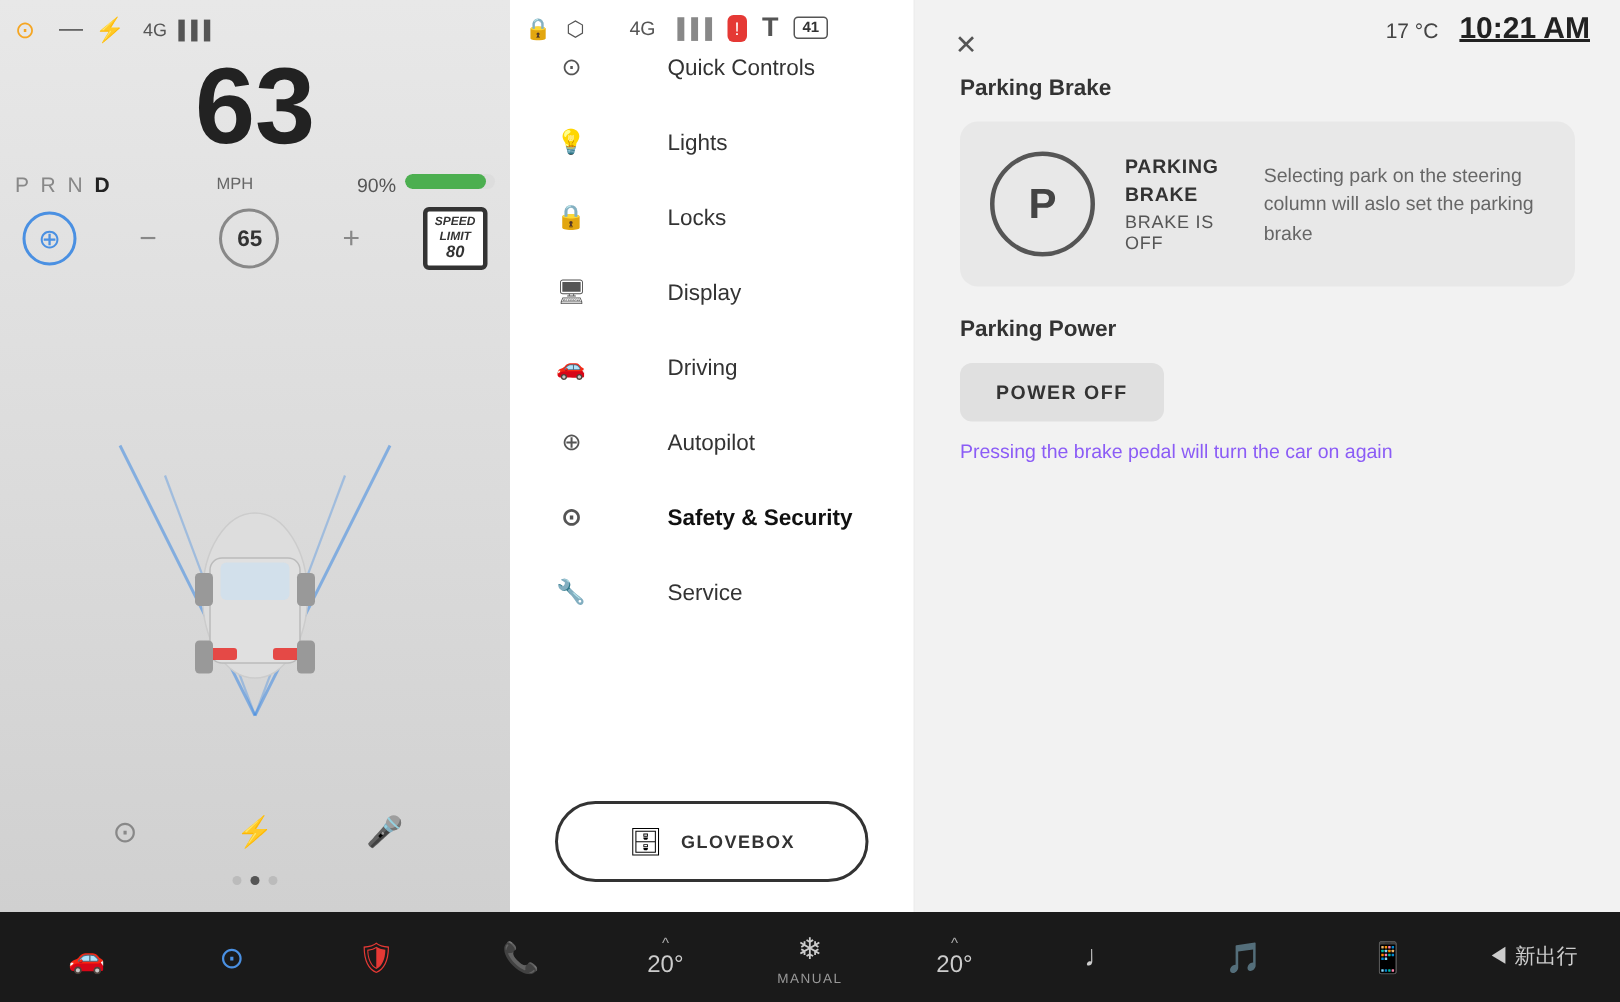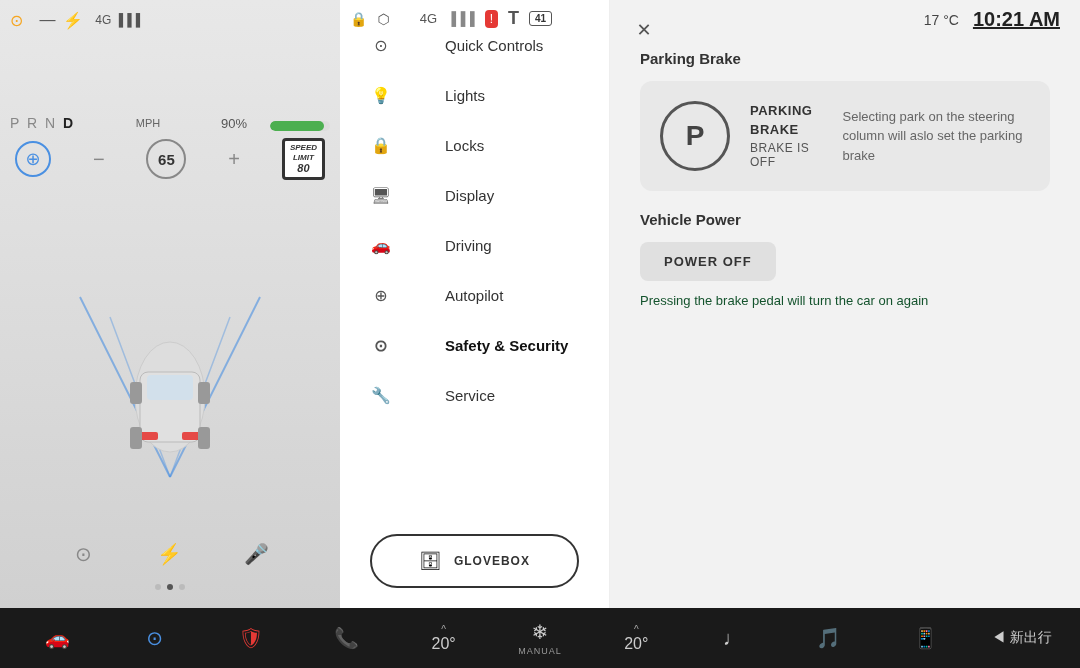--- a/index.html
+++ b/index.html
@@ -74,22 +74,22 @@
       justify-content: space-between;
     }
     .gear-selector {
       font-size: 14px;
       color: #888;
       letter-spacing: 2px;
     }
     .gear-selector span.active { color: #222; font-weight: 700; }
     .battery-bar-container {
       display: flex;
-      align-items: flex-end;
-      gap: 23px;
+      align-items: flex-start;
+      gap: 6px;
     }
     .battery-pct { font-size: 13px; color: #555; }
     .battery-bar {
       width: 60px;
       height: 10px;
       background: #ddd;
       border-radius: 5px;
       overflow: hidden;
     }
     .battery-fill {
@@ -358,21 +358,21 @@
       font-size: 13px;
       font-weight: 700;
       color: #333;
       letter-spacing: 1px;
       cursor: pointer;
       margin-bottom: 12px;
     }
 
     .power-desc {
       font-size: 13px;
-      color: #14532d;
+      color: #8b5cf6;
     }
 
     
     .map-area {
       position: absolute;
       top: 0; right: 16px;
       width: 100%;
       height: 100%;
       background: linear-gradient(135deg, #e8efe8 0%, #d4e8d4 50%, #c8dfc8 100%);
       z-index: -1;
@@ -476,20 +476,23 @@
 
   <div class="left-panel">
 
     <div class="top-status">
       <span class="status-icon yellow">⊙</span>
       <span class="status-icon" style="margin-left:8px;">—</span>
       <span class="status-icon green">⚡</span>
       <span class="status-icon" style="margin-left:4px; font-size:12px; color:#555;">4G ▐▐▐</span>
     </div>
 
+    <div class="speedometer">
+      <div class="speed-number">63</div>
+    </div>
 
     <div class="gear-row">
       <div class="gear-selector">
         <span>P </span>
         <span>R </span>
         <span>N </span>
         <span class="active">D</span>
       </div>
       <div style="text-align:center; font-size:11px; color:#666;">MPH</div>
       <div class="battery-bar-container">
@@ -619,21 +622,21 @@
         </div>
         <div class="parking-brake-info">
           <span class="parking-brake-name">PARKING</span>
           <span class="parking-brake-name">BRAKE</span>
           <span class="parking-brake-status">BRAKE IS OFF</span>
         </div>
         <div class="parking-brake-desc">Selecting park on the steering column will aslo set the parking brake</div>
       </div>
 
       <div class="vehicle-power-section">
-        <div class="section-title">Vehicle Power</div>
+        <div class="section-title">Parking Power</div>
         <button class="power-off-btn">POWER OFF</button>
         <div class="power-desc">Pressing the brake pedal will turn the car on again</div>
       </div>
 
     </div>
 
     <div class="top-right-status">
       <span class="top-temp">17 °C</span>
       <span class="top-time">10:21 AM</span>
     </div>

